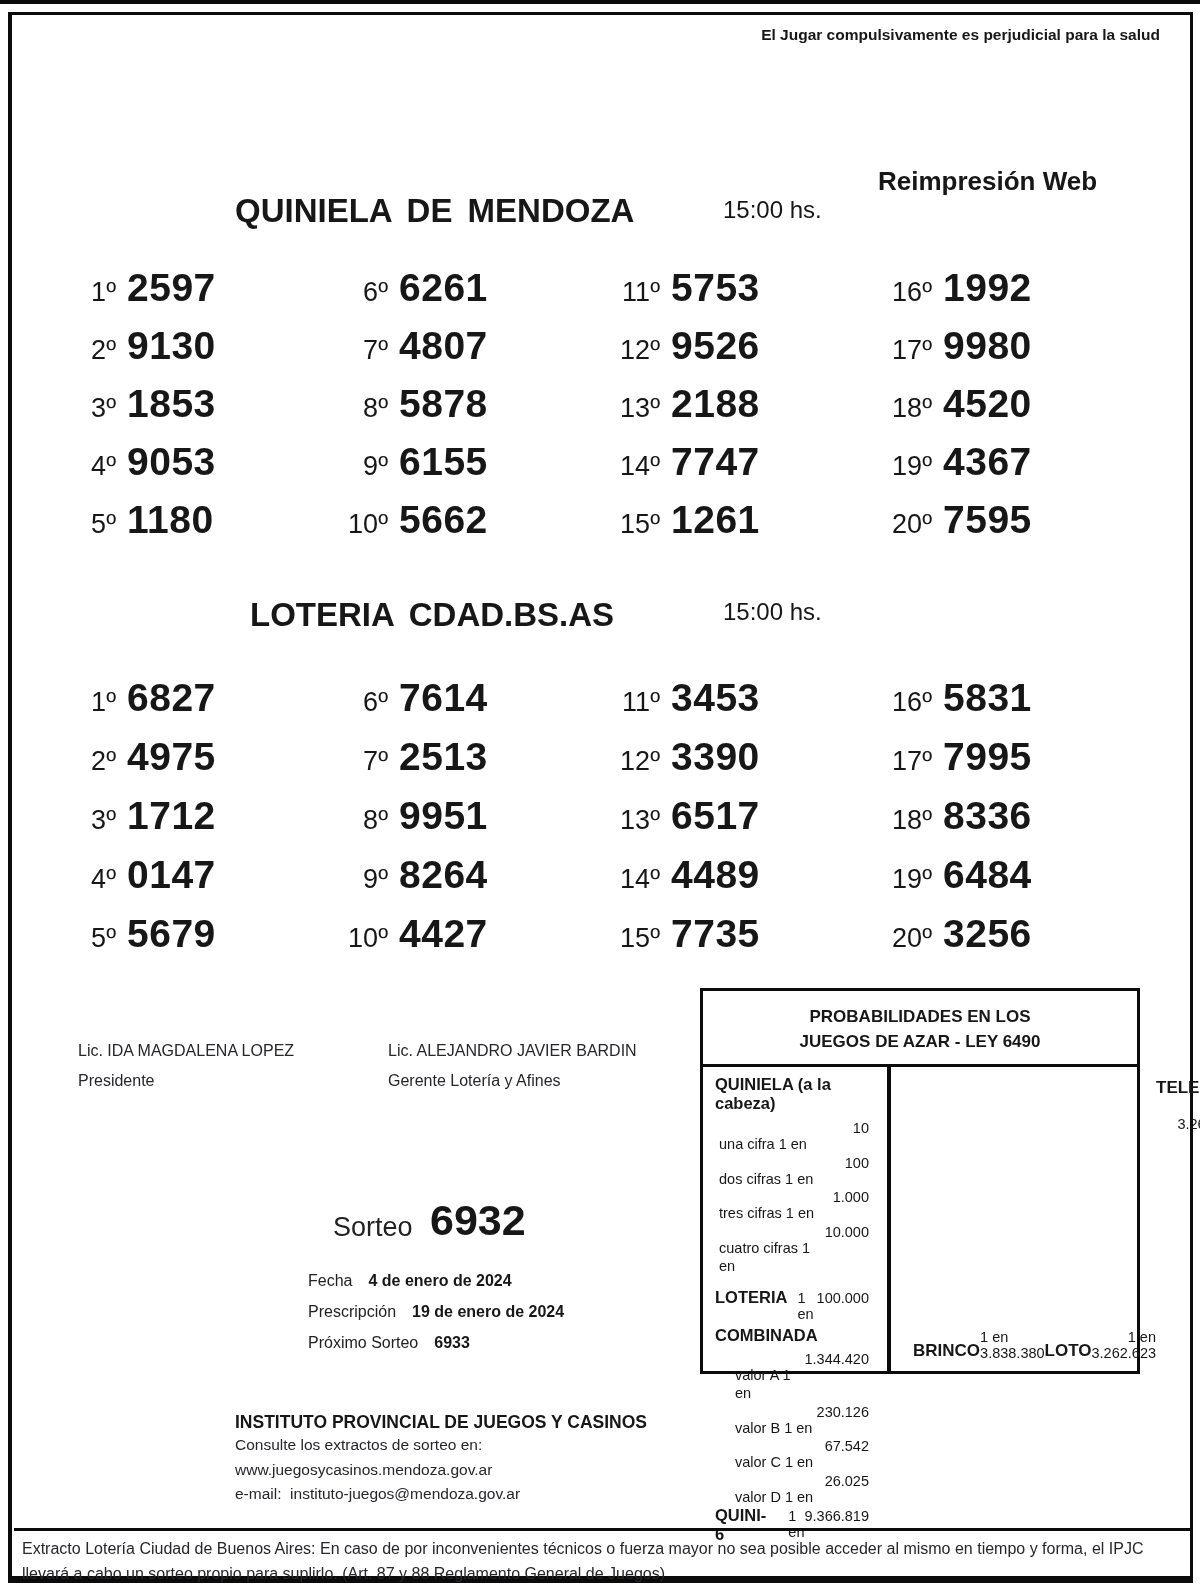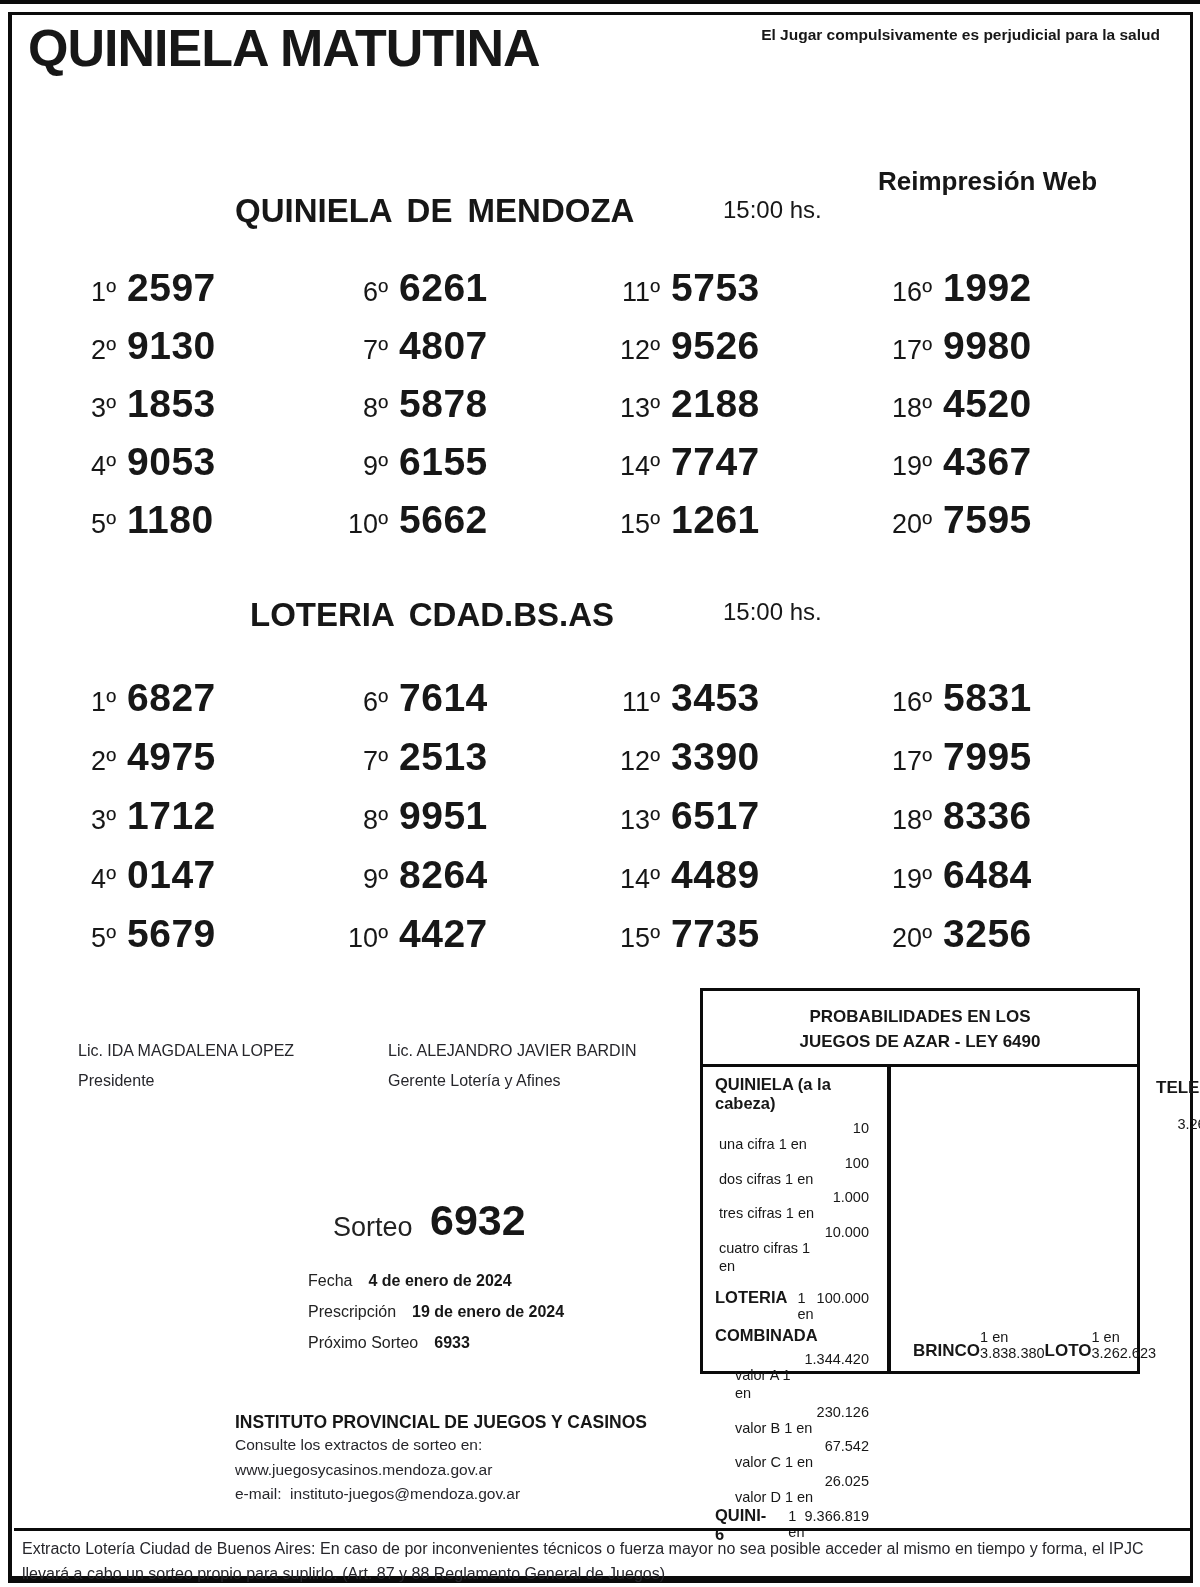--- a/index.html
+++ b/index.html
@@ -69,21 +69,21 @@
   .loteria-row { display:flex; align-items:baseline; margin-top:2px; }
   .loteria-row .mid { margin-left:10px; }
   .loteria-row .val { margin-left:auto; }
   .combinada-h { margin:4px 0 5px; }
   .quini6-row { margin-top:auto; display:flex; align-items:baseline; }
   .quini6-row .mid { margin-left:22px; }
   .quini6-row .val { margin-left:auto; }
   .game-row { display:flex; align-items:flex-end; justify-content:space-between; }
   .game-row .g-name { font-weight:bold; font-size:17px; }
   .g-brinco { margin-top:48px; }
-  .g-loto { margin-top:10px; }
+  .g-loto { margin-top:10px;text-align:right; }
   .g-telekino { margin-top:8px; }
   .g-telekino-val { text-align:right; margin-top:2px; }
   .g-poceada { margin-top:26px; }
 
   .sorteo-label { position:absolute; left:333px; top:1212px; font-size:27px; color:#222; }
   .sorteo-number { position:absolute; left:430px; top:1196px; font-size:43px; font-weight:bold; }
   .draw-row { position:absolute; left:308px; font-size:16px; color:#222; white-space:nowrap; }
   .draw-row .d-val { font-weight:bold; color:#171717; margin-left:16px; }
   .row-fecha { top:1272px; }
   .row-prescripcion { top:1303px; }
@@ -105,21 +105,20 @@
     font-size:16px; line-height:25px; color:#26262b;
   }
 </style>
 </head>
 <body>
 
 <div class="page">
   <div class="top-rule"></div>
   <div class="frame"></div>
 
-  <div class="title">QUINIELA MATUTINA</div>
   <div class="health-warning">El Jugar compulsivamente es perjudicial para la salud</div>
   <div class="reprint">Reimpresión Web</div>
 
   <div class="sec-heading heading-mendoza">QUINIELA DE MENDOZA</div>
   <div class="sec-time time-mendoza">15:00 hs.</div>
 
   <div class="results-grid grid-mendoza">
     <div class="cell">
         <span class="pos">1º</span>
         <span class="num">2597</span>

